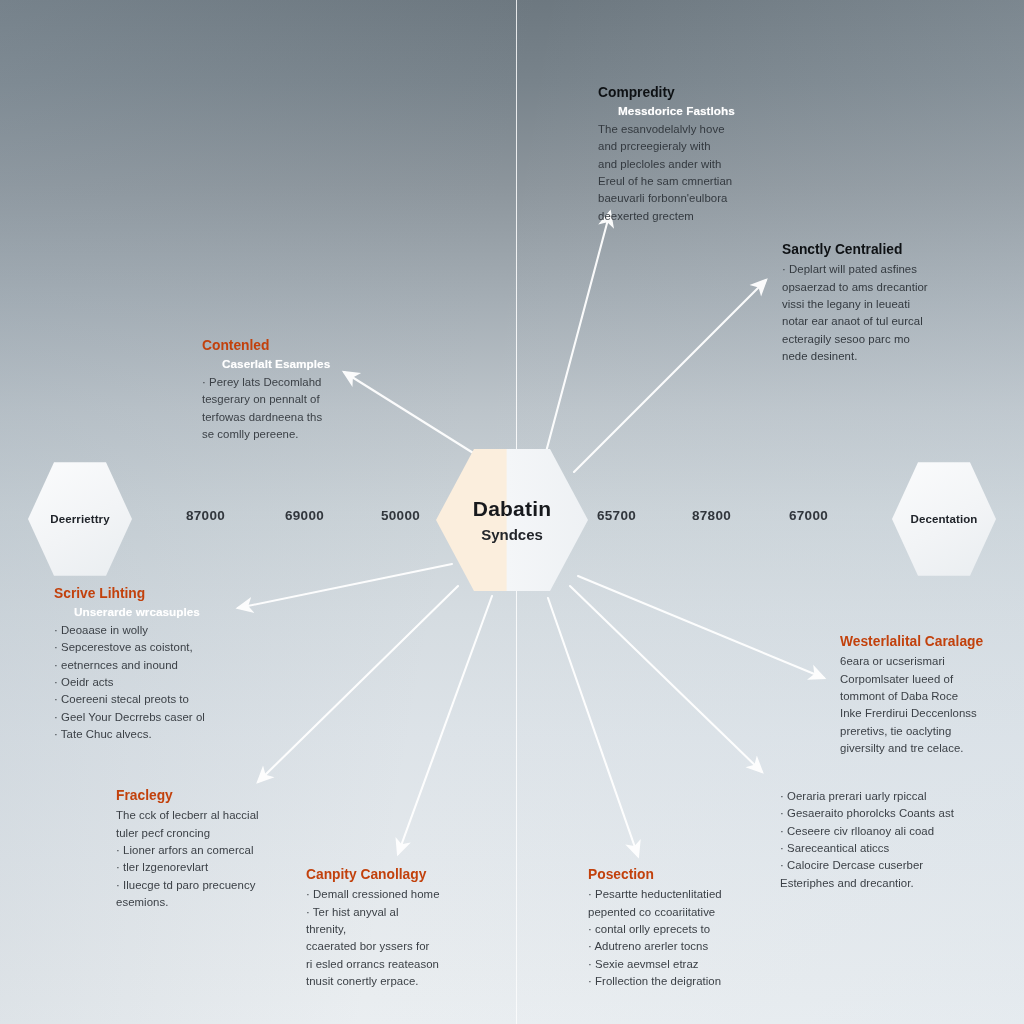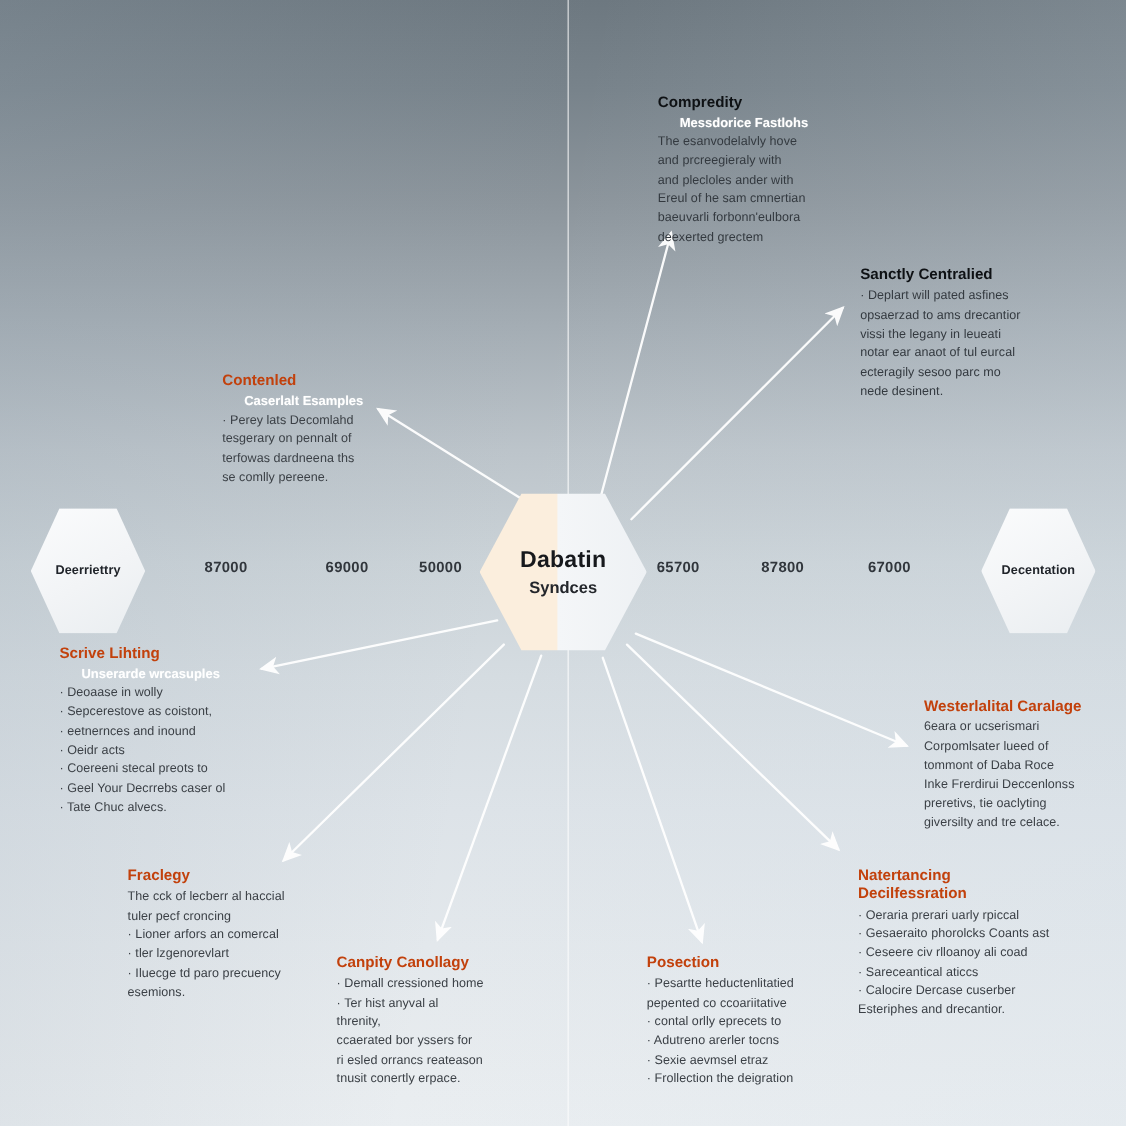--- a/index.html
+++ b/index.html
@@ -138,21 +138,21 @@
 <div class="hex hex-side" id="hex-right">
   <span class="hex-label">Decentation</span>
 </div>
 
 <div class="hex hex-center">
   <span class="c-title">Dabatin</span>
   <span class="c-sub">Syndces</span>
 </div>
 
 <span class="axis-num" style="left:186px">87000</span>
-<span class="axis-num" style="left:296px">69000</span>
+<span class="axis-num" style="left:285px">69000</span>
 <span class="axis-num" style="left:381px">50000</span>
 
 <span class="axis-num" style="left:597px">65700</span>
 <span class="axis-num" style="left:692px">87800</span>
 <span class="axis-num" style="left:789px">67000</span>
 
 <div class="block on-dark" id="b-compredity" style="left:598px; top:85px; width:162px;">
     <div class="b-title">Compredity</div>
     <div class="b-sub">Messdorice Fastlohs</div>
     <div class="b-line">The esanvodelalvly hove</div>
@@ -228,20 +228,19 @@
     <div class="b-title">Posection</div>
     <div class="b-line">· Pesartte heductenlitatied</div>
     <div class="b-line">pepented co ccoariitative</div>
     <div class="b-line">· contal orlly eprecets to</div>
     <div class="b-line">· Adutreno arerler tocns</div>
     <div class="b-line">· Sexie aevmsel etraz</div>
     <div class="b-line">· Frollection the deigration</div>
   </div>
 
 <div class="block" id="b-natertancing" style="left:780px; top:788px; width:186px;">
-    <div class="b-title">Natertancing Decilfessration</div>
     <div class="b-line">· Oeraria prerari uarly rpiccal</div>
     <div class="b-line">· Gesaeraito phorolcks Coants ast</div>
     <div class="b-line">· Ceseere civ rlloanoy ali coad</div>
     <div class="b-line">· Sareceantical aticcs</div>
     <div class="b-line">· Calocire Dercase cuserber</div>
     <div class="b-line">Esteriphes and drecantior.</div>
   </div>
 
 </body></html>

